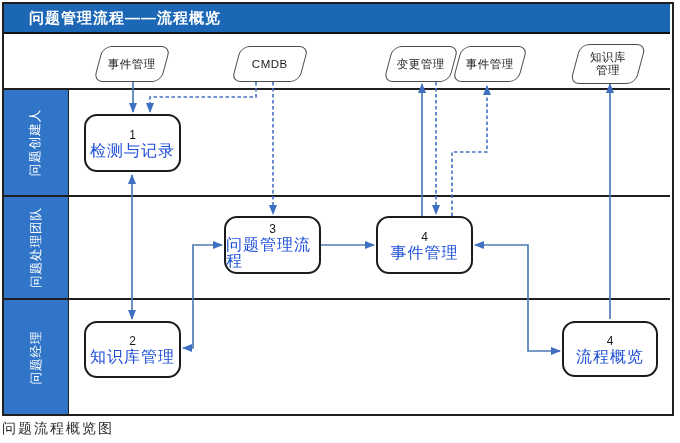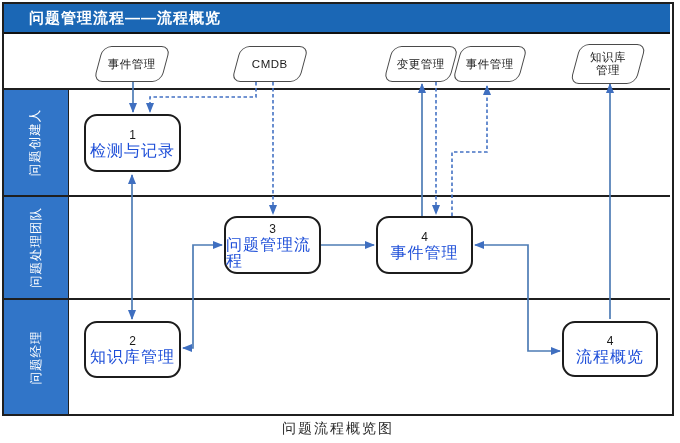--- a/index.html
+++ b/index.html
@@ -34,21 +34,21 @@
 
   .para{position:absolute;background:#fff;border:1.5px solid #4a4a4a;border-radius:9px;
         transform:skewX(-15deg);display:flex;align-items:center;justify-content:center;
         box-sizing:border-box;z-index:3;}
   .para span{transform:skewX(15deg);font-size:11.5px;color:#1a1a1a;text-align:center;
         line-height:13px;letter-spacing:0.5px;}
   .para .wrap2{width:40px;}
 
   svg.wires{position:absolute;left:0;top:0;z-index:2;pointer-events:none;}
 
-  .caption{position:absolute;left:2px;top:420px;width:672px;text-align:center;
+  .caption{position:absolute;left:2px;top:420px;width:672px;
            font-family:"Liberation Serif","DejaVu Serif",serif;
            font-size:14px;color:#2a2a2a;letter-spacing:2px;}
 </style>
 </head>
 <body>
 
 <div id="canvas">
 
   <div class="frame"></div>
 

